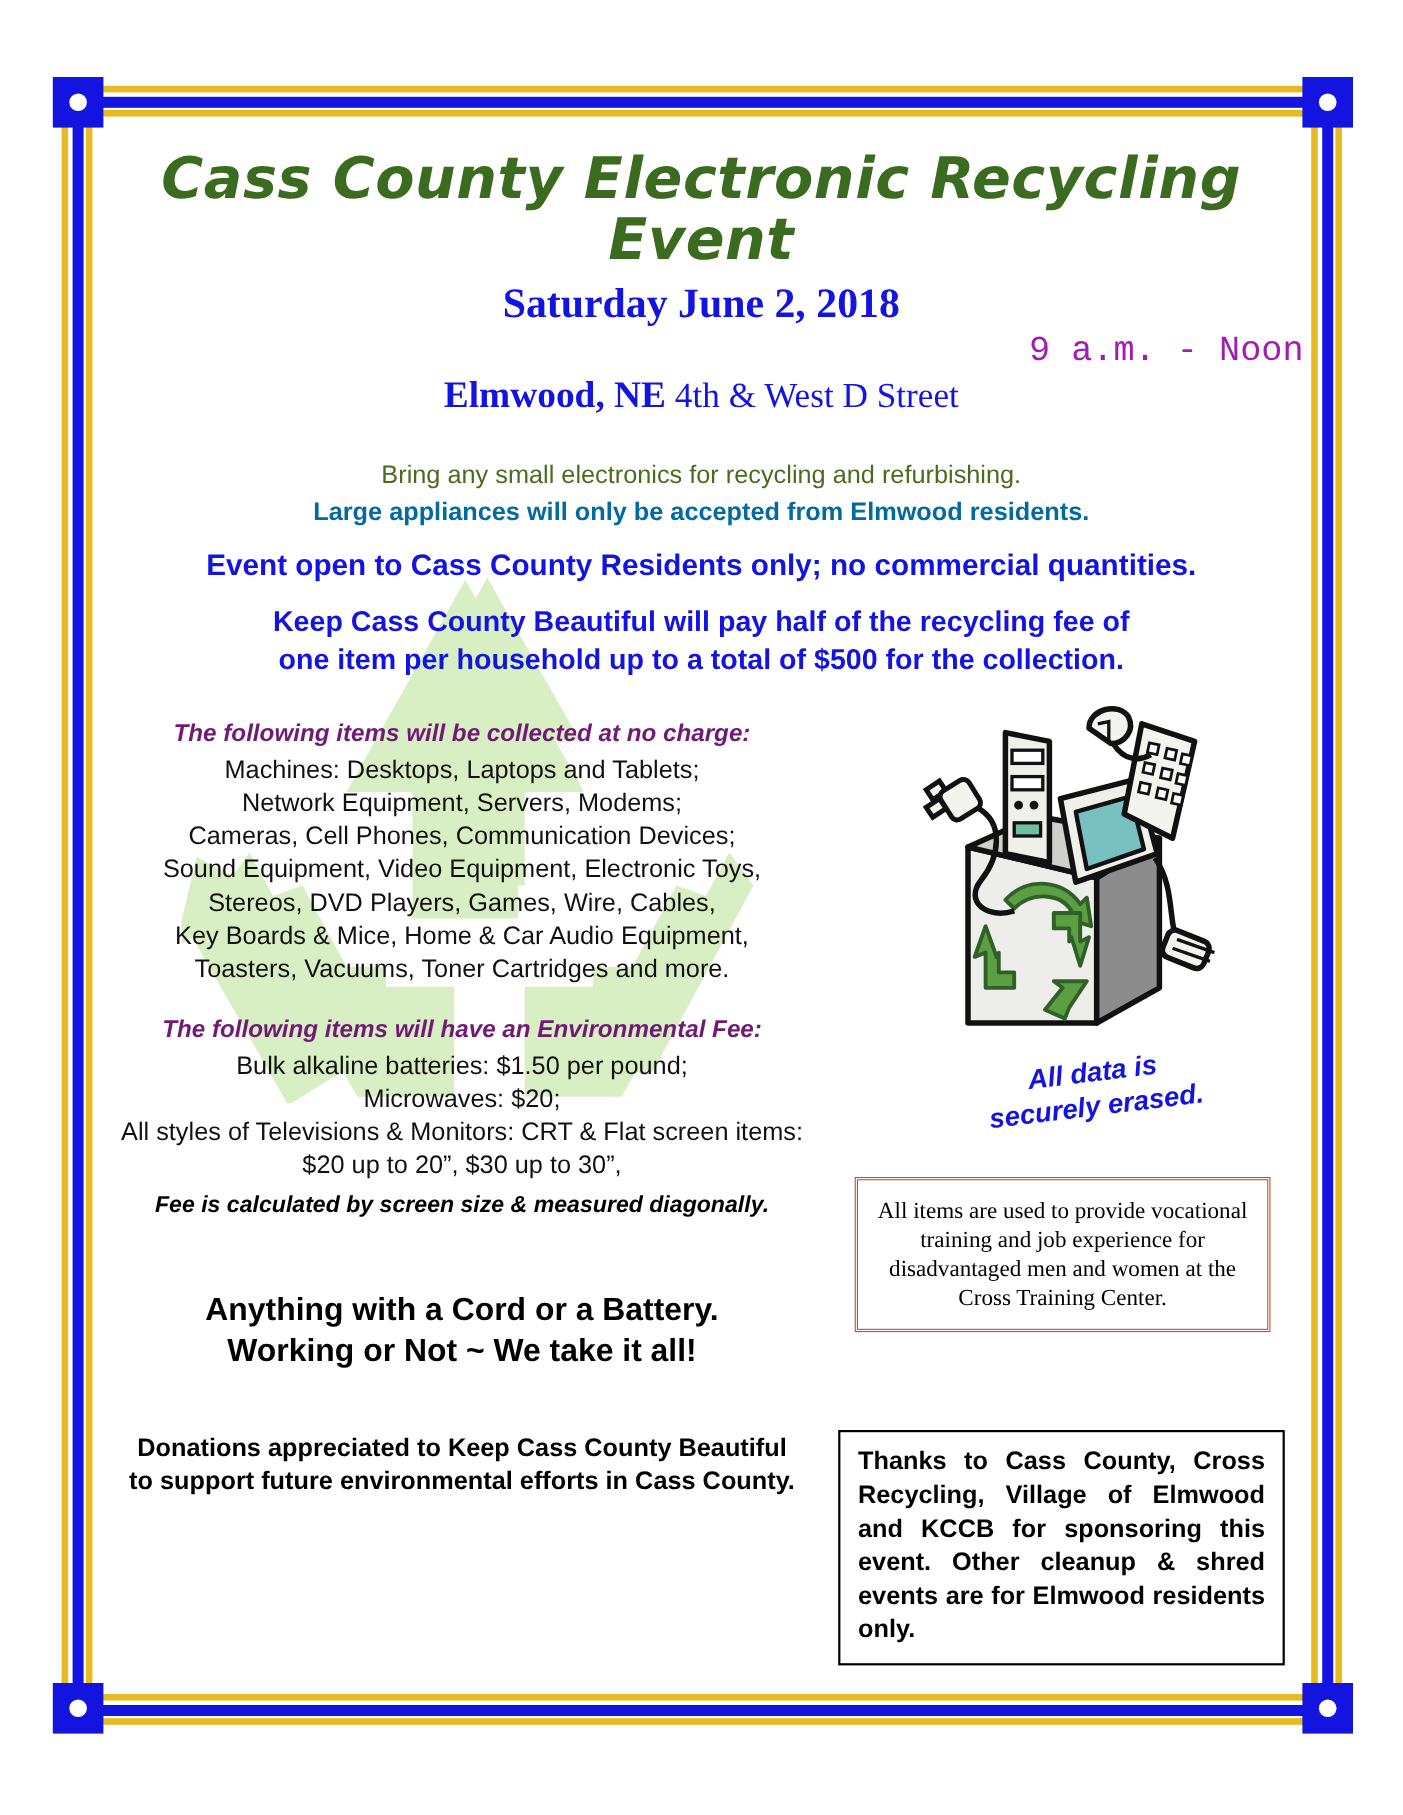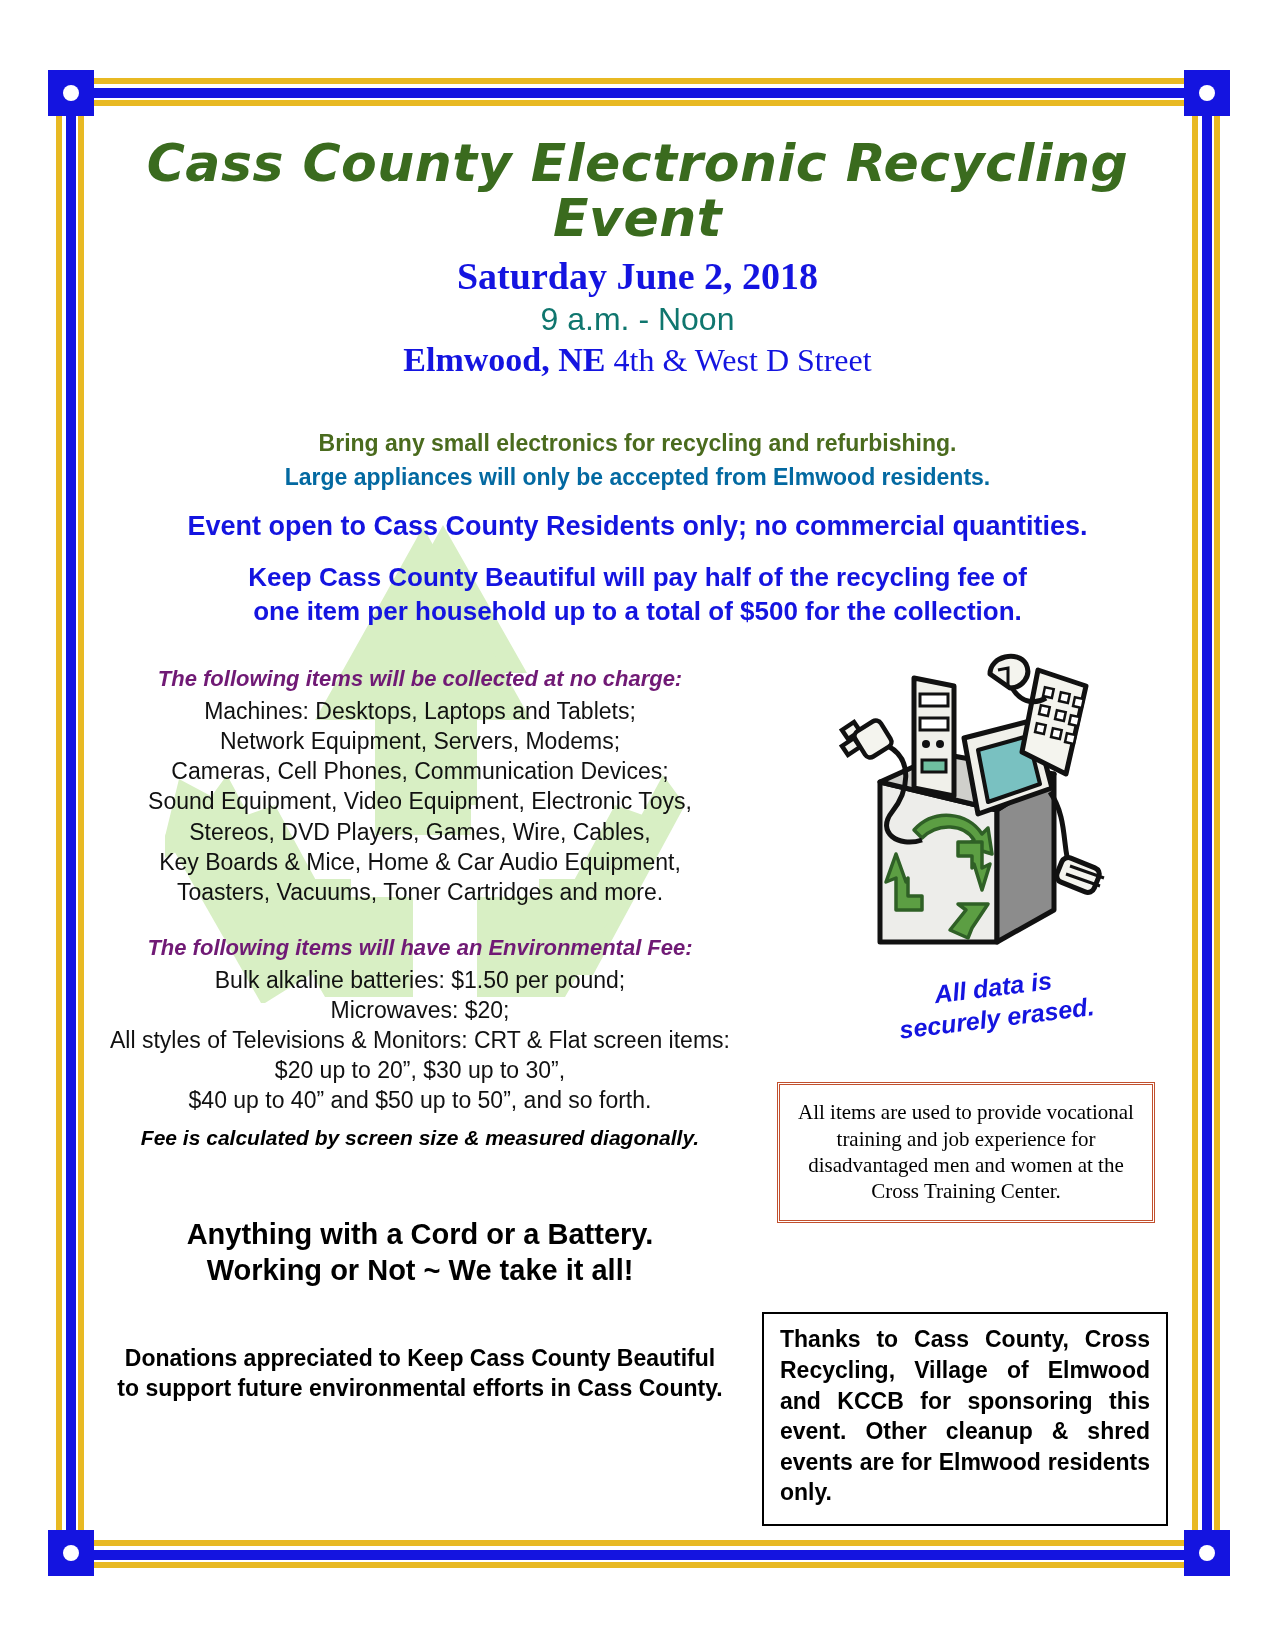--- a/index.html
+++ b/index.html
@@ -105,40 +105,41 @@
   }
   .title-date {
     font-family: "Liberation Serif", serif;
     font-weight: bold;
     font-size: 38px;
     color: #1414E0;
     margin-top: 10px;
     line-height: 1.12;
   }
   .title-time {
-    font-family: Liberation Sans, sans-serif;
+    font-family: Liberation Mono, monospace;
     font-size: 32px;
-    color: #0f766e;
+    color: #a21caf;
     line-height: 1.2;
     margin-top: 2px;
+    text-align: right;
   }
   .title-place {
     font-family: "Liberation Serif", serif;
     font-size: 32px;
     color: #1414E0;
     line-height: 1.2;
     margin-top: 2px;
   }
   .title-place b { font-weight: bold; font-size: 34px; }
 
   .line-green {
-    font-weight: bold;
+    font-weight: normal;
     font-size: 23px;
     color: #4A6B1E;
-    margin-top: 48px;
+    margin-top: 36px;
     line-height: 1.3;
   }
   .line-red {
     font-weight: bold;
     font-size: 23px;
     color: #0369a1;
     margin-top: 4px;
     line-height: 1.3;
   }
   .line-blue-1 {
@@ -351,21 +352,20 @@
         </div>
 
         <div class="sec-gap"></div>
 
         <div class="sec-head">The following items will have an Environmental Fee:</div>
         <div class="sec-list">
           <div>Bulk alkaline batteries: $1.50 per pound;</div>
           <div>Microwaves: $20;</div>
           <div>All styles of Televisions &amp; Monitors: CRT &amp; Flat screen items:</div>
           <div>$20 up to 20”, $30 up to 30”,</div>
-          <div>$40 up to 40” and $50 up to 50”, and so forth.</div>
         </div>
         <div class="fee-note">Fee is calculated by screen size &amp; measured diagonally.</div>
 
         <div class="slogan">
           <div>Anything with a Cord or a Battery.</div>
           <div>Working or Not ~ We take it all!</div>
         </div>
 
         <div class="donation">
           <div>Donations appreciated to Keep Cass County Beautiful</div>

